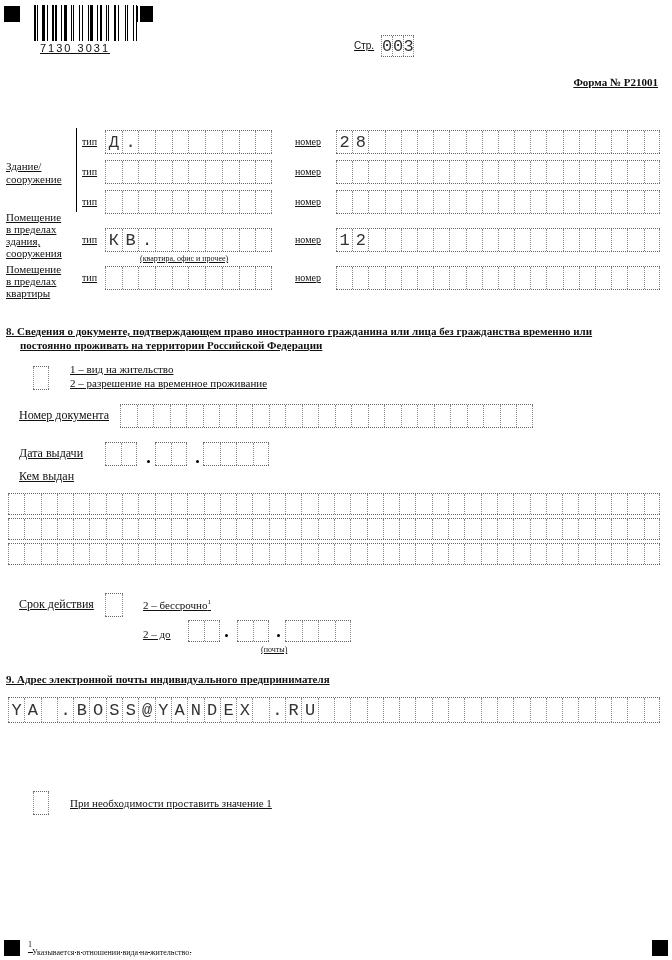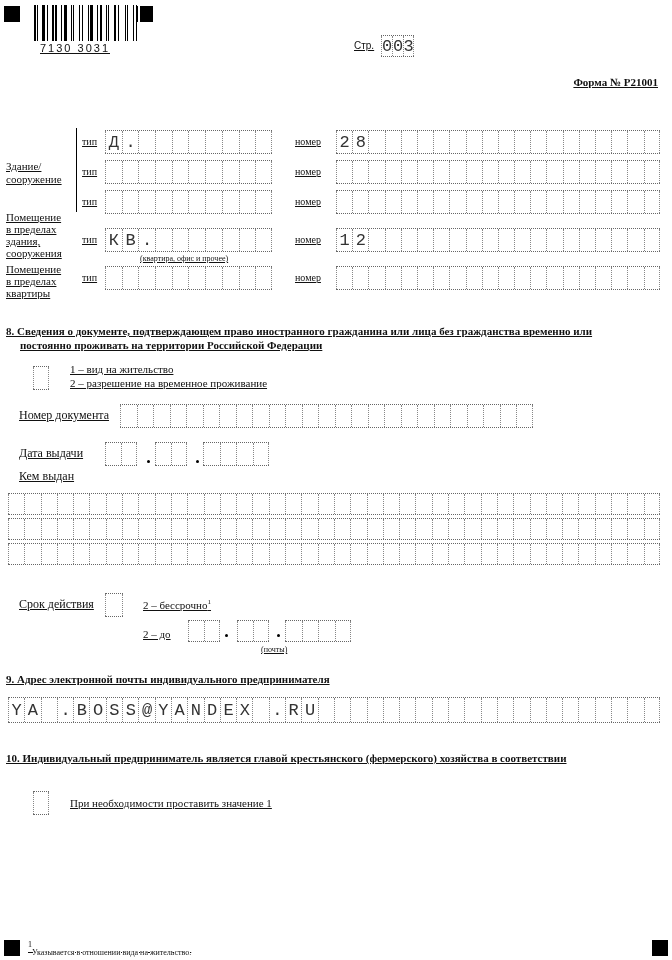--- a/index.html
+++ b/index.html
@@ -508,21 +508,20 @@
     <div class="cell" style="width: 16.3px;"></div>
     <div class="cell" style="width: 16.3px;"></div>
     <div class="cell" style="width: 16.3px;"></div>
     <div class="cell" style="width: 16.3px;"></div>
     <div class="cell" style="width: 16.3px;"></div>
     <div class="cell" style="width: 16.3px;"></div>
     <div class="cell" style="width: 16.3px;"></div>
   </div>
 
 <div class="abs bold" style="left:6px;top:751px;font-size:11px;line-height:14px;">
-  <div>10. Индивидуальный предприниматель является главой крестьянского (фермерского) хозяйства в соответствии</div>
 </div>
 <div class="grid" style="left:33px;top:791px;height:22px;">
     <div class="cell" style="width:16px;"></div>
   </div>
 <div class="abs lbl-s" style="left:70px;top:797px;">При необходимости проставить значение 1</div>
 
 <div class="abs" style="left:28px;top:940px;font-size:8px;">
   <sup style="font-size:8px;">1</sup><span style="position:relative;top:4px;">Указывается в отношении вида на жительство.</span>
 </div>
 

